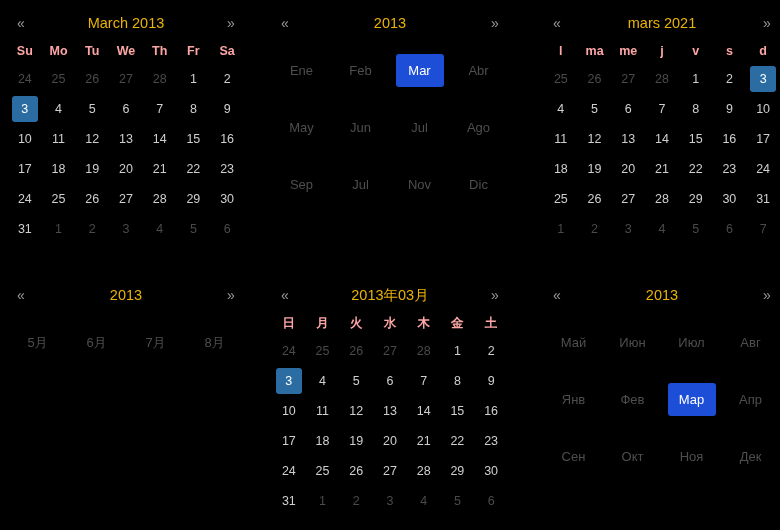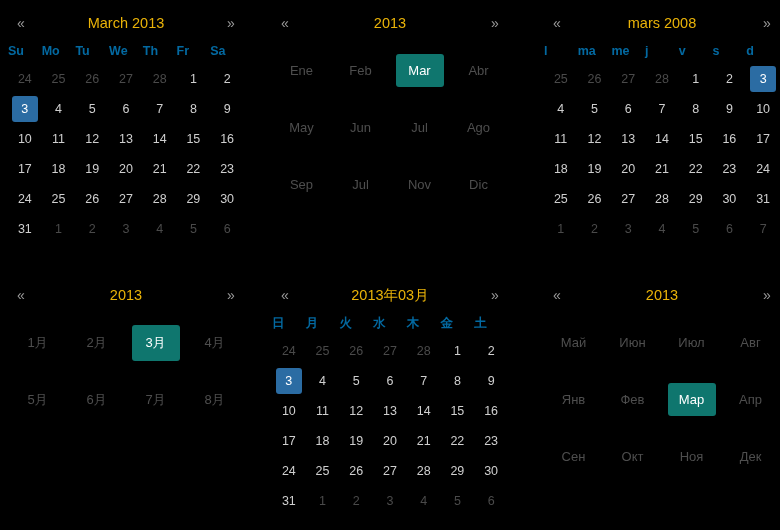--- a/index.html
+++ b/index.html
@@ -54,24 +54,24 @@
     font-weight: normal;
     cursor: pointer;
   }
   table.cal {
     border-collapse: collapse;
     width: 236px;
     table-layout: fixed;
   }
   table.cal th {
     font-size: 12.5px;
-    color: #0369a1;
+    color: #fca5a5;
     font-weight: bold;
     height: 26px;
-    text-align: left;
+    text-align: center;
     padding: 0;
   }
   table.cal td {
     font-size: 12.5px;
     height: 30px;
     text-align: center;
     padding: 0;
     color: #cfcfcf;
     cursor: pointer;
   }
@@ -104,21 +104,21 @@
     color: #4e4e4e;
     cursor: pointer;
   }
   table.months td .mbox {
     display: inline-block;
     min-width: 48px;
     padding: 9px 0;
     border-radius: 3px;
   }
   table.months td.active .mbox {
-    background: #0f766e;
+    background: #1d4ed8;
     color: #ffffff;
   }
 </style>
 </head>
 <body>
 
 <div class="grid">
   <div class="panel col1 row1">
       <div class="cal-header">
         <div class="nav">«</div>
@@ -304,21 +304,21 @@
             <td><span class="mbox">Jul</span></td>
             <td><span class="mbox">Nov</span></td>
             <td><span class="mbox">Dic</span></td>
           </tr>
         </tbody>
       </table>
     </div>
   <div class="panel col3 row1">
       <div class="cal-header">
         <div class="nav">«</div>
-        <div class="cal-title">mars 2008</div>
+        <div class="cal-title">mars 2021</div>
         <div class="nav">»</div>
       </div>
       <table class="cal">
         <thead>
           <tr>
             <th>l</th>
             <th>ma</th>
             <th>me</th>
             <th>j</th>
             <th>v</th>
@@ -470,26 +470,20 @@
     </div>
   <div class="panel col1 row2">
       <div class="cal-header">
         <div class="nav">«</div>
         <div class="cal-title">2013</div>
         <div class="nav">»</div>
       </div>
       <table class="months">
         <tbody>
           <tr>
-            <td><span class="mbox">1月</span></td>
-            <td><span class="mbox">2月</span></td>
-            <td class="active"><span class="mbox">3月</span></td>
-            <td><span class="mbox">4月</span></td>
-          </tr>
-          <tr>
             <td><span class="mbox">5月</span></td>
             <td><span class="mbox">6月</span></td>
             <td><span class="mbox">7月</span></td>
             <td><span class="mbox">8月</span></td>
           </tr>
         </tbody>
       </table>
     </div>
   <div class="panel col2 row2">
       <div class="cal-header">

